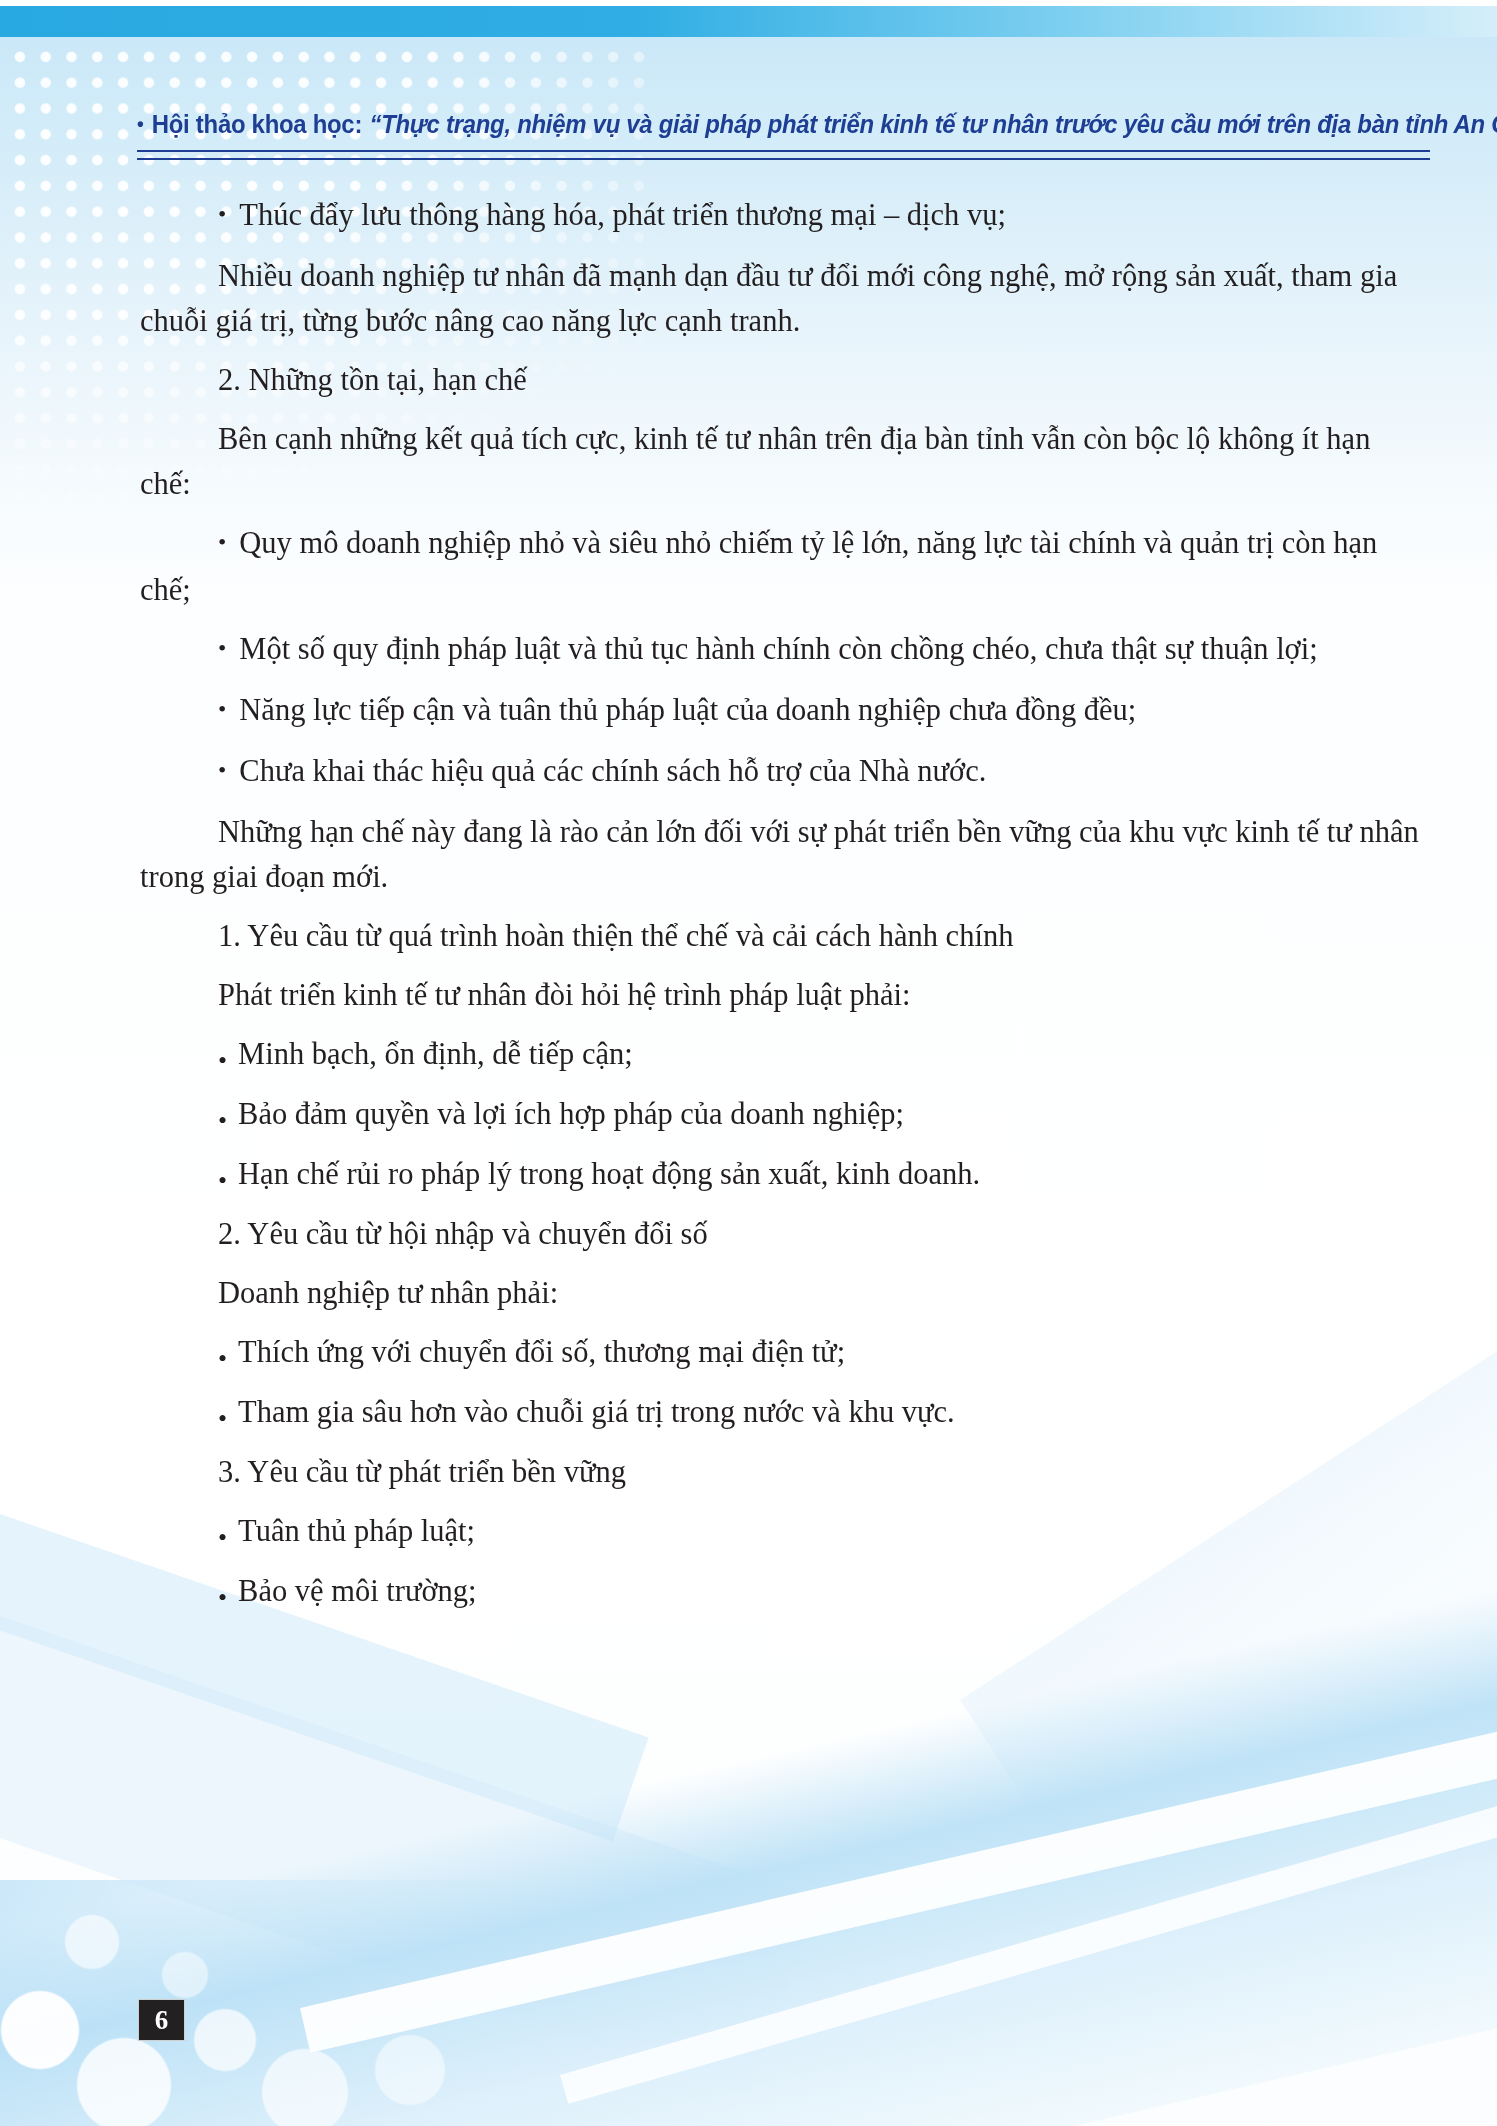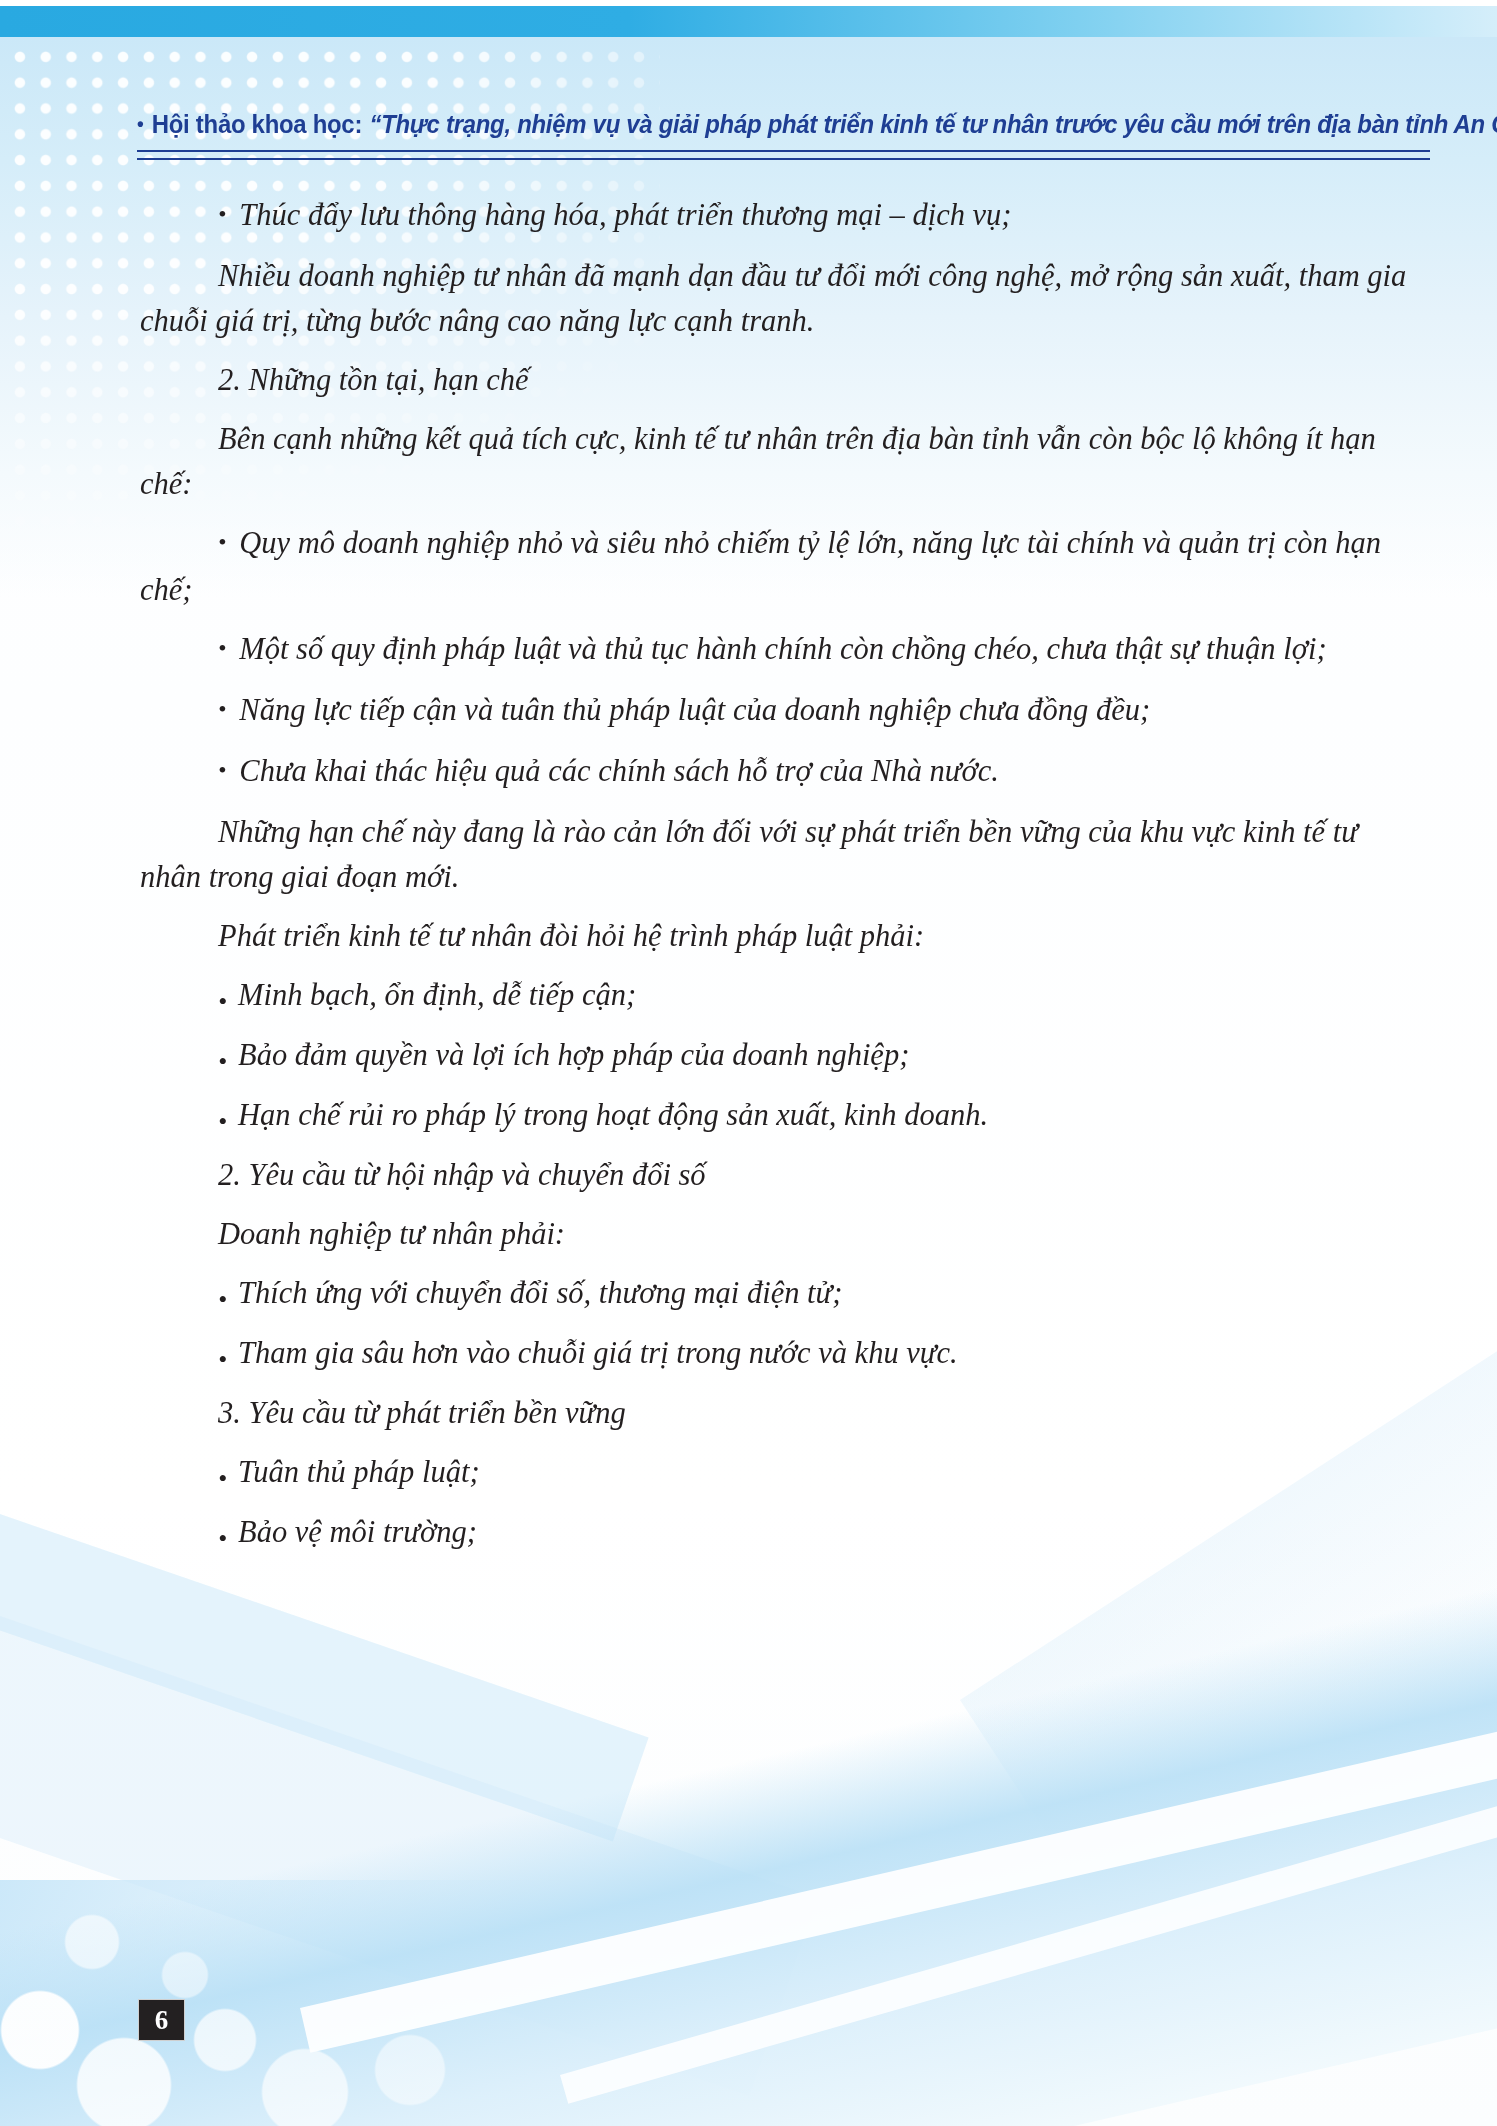--- a/index.html
+++ b/index.html
@@ -44,21 +44,21 @@
     transform:scaleX(.92);transform-origin:0 50%;
     font-family:"Liberation Sans","DejaVu Sans",sans-serif;font-weight:bold;
     color:#1e3e93;font-size:26px;letter-spacing:-.3px;}
   .hmark{display:inline-block;margin-right:9px;font-size:21px;position:relative;top:-2px;}
   .hlabel{margin-right:8px;}
   .hquote{font-style:italic;}
   .rule{position:absolute;left:137px;top:150px;width:1293px;height:6px;z-index:5;
     border-top:2px solid #1e3e93;border-bottom:2px solid #1e3e93;}
   
   .content{position:absolute;left:140px;top:193px;width:1280px;z-index:5;
-    font-size:30.5px;line-height:45px;color:#231f20;text-align:left;font-style:italic;}
+    font-size:30.5px;line-height:45px;color:#231f20;text-align:left;}
   .line{margin:0 0 14px 0;text-indent:78px;}
   .strong{font-weight:bold;}
   .mk{display:inline;margin-right:13px;}
   .b-mid .mk{font-size:.78em;position:relative;top:-3px;}
   .b-low .mk{font-size:.85em;position:relative;top:5px;margin-right:11px;}
   
   .badge{position:absolute;left:138px;top:1999px;width:47px;height:42px;z-index:6;
     background:#232021;border:1px solid #cfcfcf;box-sizing:border-box;
     display:flex;align-items:center;justify-content:center;
     color:#ffffff;font:bold 27px "Liberation Serif","DejaVu Serif",serif;}
@@ -88,20 +88,21 @@
   <main class="content">
     <p class="line b-mid"><span class="mk">•</span><span>Thúc đẩy lưu thông hàng hóa, phát triển thương mại – dịch vụ;</span></p>
     <p class="line">Nhiều doanh nghiệp tư nhân đã mạnh dạn đầu tư đổi mới công nghệ, mở rộng sản xuất, tham gia chuỗi giá trị, từng bước nâng cao năng lực cạnh tranh.</p>
     <p class="line">2. Những tồn tại, hạn chế</p>
     <p class="line">Bên cạnh những kết quả tích cực, kinh tế tư nhân trên địa bàn tỉnh vẫn còn bộc lộ không ít hạn chế:</p>
     <p class="line b-mid"><span class="mk">•</span><span>Quy mô doanh nghiệp nhỏ và siêu nhỏ chiếm tỷ lệ lớn, năng lực tài chính và quản trị còn hạn chế;</span></p>
     <p class="line b-mid"><span class="mk">•</span><span>Một số quy định pháp luật và thủ tục hành chính còn chồng chéo, chưa thật sự thuận lợi;</span></p>
     <p class="line b-mid"><span class="mk">•</span><span>Năng lực tiếp cận và tuân thủ pháp luật của doanh nghiệp chưa đồng đều;</span></p>
     <p class="line b-mid"><span class="mk">•</span><span>Chưa khai thác hiệu quả các chính sách hỗ trợ của Nhà nước.</span></p>
     <p class="line">Những hạn chế này đang là rào cản lớn đối với sự phát triển bền vững của khu vực kinh tế tư nhân trong giai đoạn mới.</p>
+    <p class="line">1. Yêu cầu từ quá trình hoàn thiện thể chế và cải cách hành chính</p>
     <p class="line">Phát triển kinh tế tư nhân đòi hỏi hệ trình pháp luật phải:</p>
     <p class="line b-low"><span class="mk">•</span><span>Minh bạch, ổn định, dễ tiếp cận;</span></p>
     <p class="line b-low"><span class="mk">•</span><span>Bảo đảm quyền và lợi ích hợp pháp của doanh nghiệp;</span></p>
     <p class="line b-low"><span class="mk">•</span><span>Hạn chế rủi ro pháp lý trong hoạt động sản xuất, kinh doanh.</span></p>
     <p class="line">2. Yêu cầu từ hội nhập và chuyển đổi số</p>
     <p class="line">Doanh nghiệp tư nhân phải:</p>
     <p class="line b-low"><span class="mk">•</span><span>Thích ứng với chuyển đổi số, thương mại điện tử;</span></p>
     <p class="line b-low"><span class="mk">•</span><span>Tham gia sâu hơn vào chuỗi giá trị trong nước và khu vực.</span></p>
     <p class="line">3. Yêu cầu từ phát triển bền vững</p>
     <p class="line b-low"><span class="mk">•</span><span>Tuân thủ pháp luật;</span></p>

